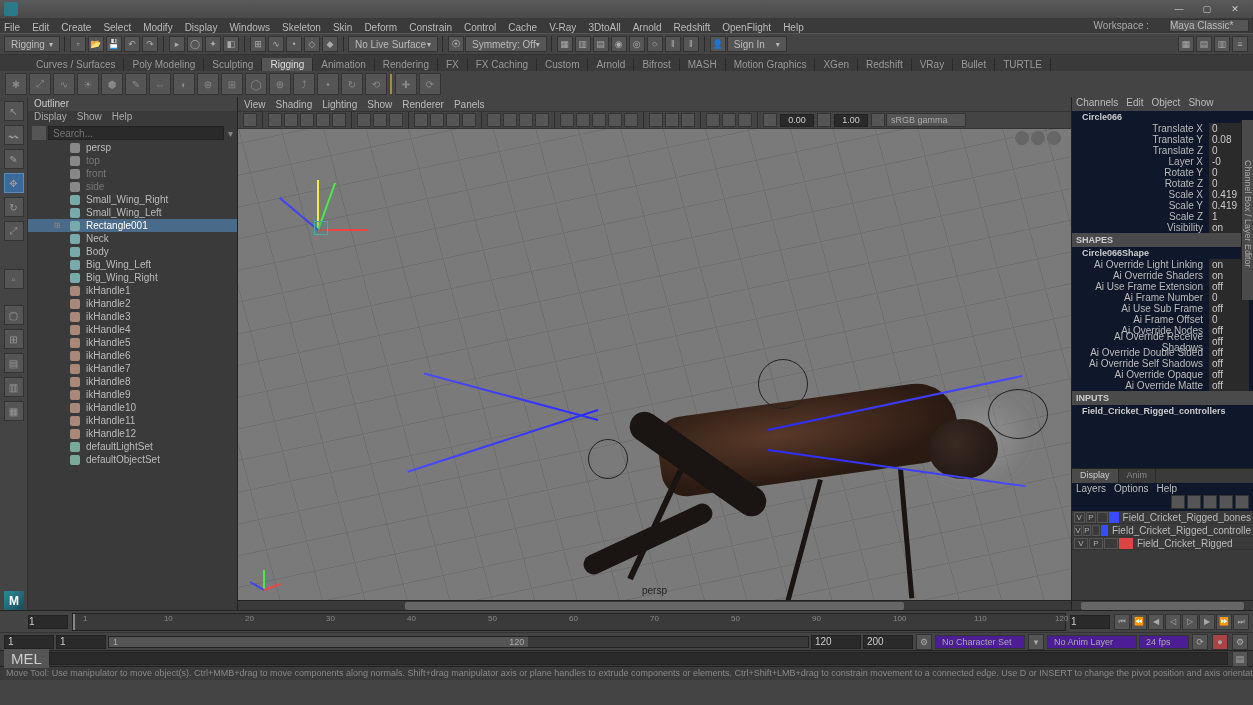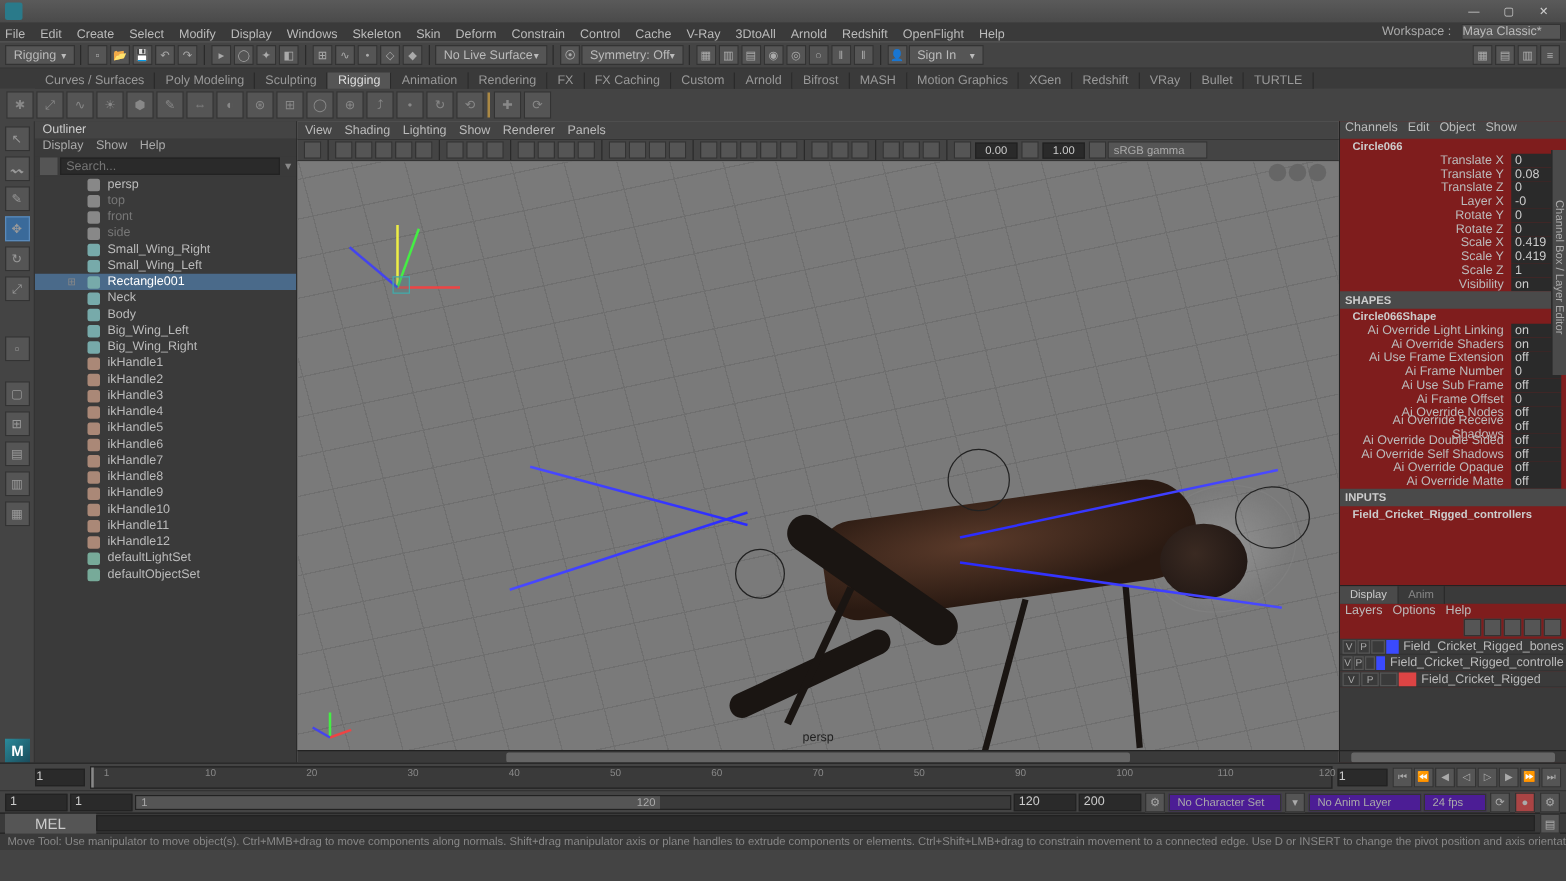--- a/index.html
+++ b/index.html
@@ -4,21 +4,21 @@
 <style>
 *{margin:0;padding:0;box-sizing:border-box;font-family:Tahoma,Arial,sans-serif;font-size:10px;user-select:none}
 body{background:#444;color:#bbb;width:1253px;height:705px;overflow:hidden;position:relative}
 .titlebar{height:18px;background:linear-gradient(#5a5a5a,#4a4a4a);display:flex;align-items:center;padding:0 4px;color:#ddd;font-size:11px}
 .titlebar .icon{width:14px;height:14px;background:#2a7a8a;margin-right:4px;border-radius:2px}
 .titlebar .spacer{flex:1}
 .win-btn{width:28px;height:16px;display:flex;align-items:center;justify-content:center;color:#ccc;font-size:9px}
 .menubar{height:15px;background:#3a3a3a;color:#bbb;display:flex;align-items:flex-end;padding:0 4px;font-size:10px}
 .menubar span{margin-right:12px;cursor:default}
 .workspace-row{position:absolute;right:4px;top:18px;height:14px;display:flex;align-items:center;font-size:10px;color:#aaa}
-.workspace-row input{background:#555;border:1px solid #333;color:#bbb;font-size:10px;height:13px;width:80px;margin-left:8px}
+.workspace-row input{background:#555;border:1px solid #333;color:#bbb;font-size:10px;height:13px;width:80px;margin-left:20px}
 .shelf-row{height:22px;background:#444;display:flex;align-items:center;padding:0 4px;border-top:1px solid #555;border-bottom:1px solid #333}
 .shelf-row .drop{background:#555;border:1px solid #333;color:#bbb;padding:1px 6px;height:16px;display:flex;align-items:center;min-width:50px}
 .shelf-row .drop.arrow::after{content:"▾";margin-left:auto;font-size:8px}
 .ico{width:16px;height:16px;background:#555;border:1px solid #333;margin:0 1px;display:flex;align-items:center;justify-content:center;color:#aaa;font-size:9px}
 .sep{width:1px;height:16px;background:#2a2a2a;margin:0 4px}
 .tabbar{height:16px;background:#3a3a3a;display:flex;align-items:flex-end;padding-left:28px}
 .tab{padding:1px 8px;background:#3a3a3a;color:#999;font-size:10px;border-right:1px solid #2a2a2a}
 .tab.active{background:#555;color:#ddd}
 .bigicons{height:26px;background:#444;display:flex;align-items:center;padding:2px 4px}
 .bigico{width:22px;height:22px;background:#555;border:1px solid #333;margin:0 1px;display:flex;align-items:center;justify-content:center;color:#888}
@@ -75,21 +75,21 @@
 .ax-z{background:#44e;transform:rotate(-140deg);transform-origin:left;width:40px}
 .ax-yel{background:#ee4;transform:rotate(-90deg);transform-origin:left;width:55px}
 .viewcube{position:absolute;right:6px;top:2px;width:50px;height:18px;display:flex;gap:2px}
 .viewcube div{width:14px;height:14px;background:#666;border-radius:50%}
 .persp-label{position:absolute;bottom:4px;left:50%;transform:translateX(-50%);color:#222;font-size:10px}
 .axis-widget{position:absolute;left:10px;bottom:10px;width:30px;height:30px}
 .axis-widget .ln{position:absolute;left:15px;bottom:0;width:2px;transform-origin:bottom}
 .aw-y{height:20px;background:#4e4}
 .aw-x{height:18px;background:#e44;transform:rotate(70deg)}
 .aw-z{height:16px;background:#44e;transform:rotate(-60deg)}
-.rightcol{width:182px;background:#7f1d1d;display:flex;flex-direction:column;border-left:1px solid #222}
+.rightcol{width:182px;background:#0f172a;display:flex;flex-direction:column;border-left:1px solid #222}
 .ch-menu{height:14px;background:#444;display:flex;padding:0 4px;gap:8px;color:#bbb}
 .ch-row{height:11px;display:flex;align-items:center;padding:0 4px;font-size:9px}
 .ch-row .lbl{flex:1;text-align:right;padding-right:6px;color:#bbb}
 .ch-row .val{width:40px;background:#2a2a2a;padding:0 3px;color:#ccc}
 .ch-sec{background:#4a4a4a;padding:2px 4px;color:#ccc;font-size:9px;font-weight:bold}
 .ch-sub{padding:1px 4px 1px 10px;color:#ccc;font-size:9px}
 .layers{border-top:1px solid #222;margin-top:auto}
 .lay-tabs{display:flex;height:14px;background:#3a3a3a}
 .lay-tab{padding:1px 8px;background:#4a4a4a;color:#ccc;font-size:9px;border-right:1px solid #2a2a2a}
 .lay-tab.dim{background:#3a3a3a;color:#888}
@@ -104,21 +104,21 @@
 .time-ruler .tick{position:absolute;top:0;color:#888;font-size:8px}
 .time-ruler .cursor{position:absolute;left:0;top:0;width:2px;height:100%;background:#888}
 .time-btns{display:flex;gap:1px;padding:0 4px}
 .time-btns div{width:16px;height:16px;background:#555;border:1px solid #333;display:flex;align-items:center;justify-content:center;color:#aaa;font-size:8px}
 .rangebar{height:18px;background:#444;display:flex;align-items:center;padding:0 4px;gap:2px;border-top:1px solid #333}
 .rangebar input{background:#2a2a2a;border:1px solid #222;color:#ccc;width:50px;height:14px;font-size:10px;padding:0 3px}
 .rangebar .slider{flex:1;height:12px;background:#3a3a3a;border:1px solid #222;position:relative}
 .rangebar .slider .thumb{position:absolute;left:0;width:60%;height:100%;background:#555}
 .rangebar .drop3{background:#4c1d95;border:1px solid #333;height:14px;padding:0 6px;color:#aaa;font-size:9px;display:flex;align-items:center;min-width:90px}
 .cmdline{height:16px;background:#3a3a3a;display:flex;align-items:center;padding:0 4px;border-top:1px solid #222}
-.cmdline .mel{background:#555;padding:1px 24px;color:#ccc;font-size:12px;margin-right:0}
+.cmdline .mel{background:#555;padding:1px 7px;color:#ccc;font-size:15px;margin-right:0}
 .cmdline input{flex:1;background:#2a2a2a;border:1px solid #222;height:13px;color:#ccc}
 .helpline{height:14px;background:#3a3a3a;padding:1px 6px;color:#888;font-size:9px;border-top:1px solid #222;white-space:nowrap;overflow:hidden}
 .sb-h{height:10px;background:#3a3a3a;border-top:1px solid #222;position:relative}
 .sb-h .thumb{position:absolute;left:20%;width:60%;height:8px;top:1px;background:#666;border-radius:2px}
 .m-logo{position:absolute;left:4px;bottom:94px;width:20px;height:20px;background:linear-gradient(135deg,#2a8a9a,#1a4a5a);display:flex;align-items:center;justify-content:center;color:#fff;font-size:12px;font-weight:bold}
 .vert-tab{position:absolute;right:0;top:120px;width:12px;height:180px;background:#4a4a4a;writing-mode:vertical-rl;font-size:9px;color:#aaa;text-align:center;padding-top:8px;border-left:1px solid #222}
 </style>
 </head>
 <body>
 

